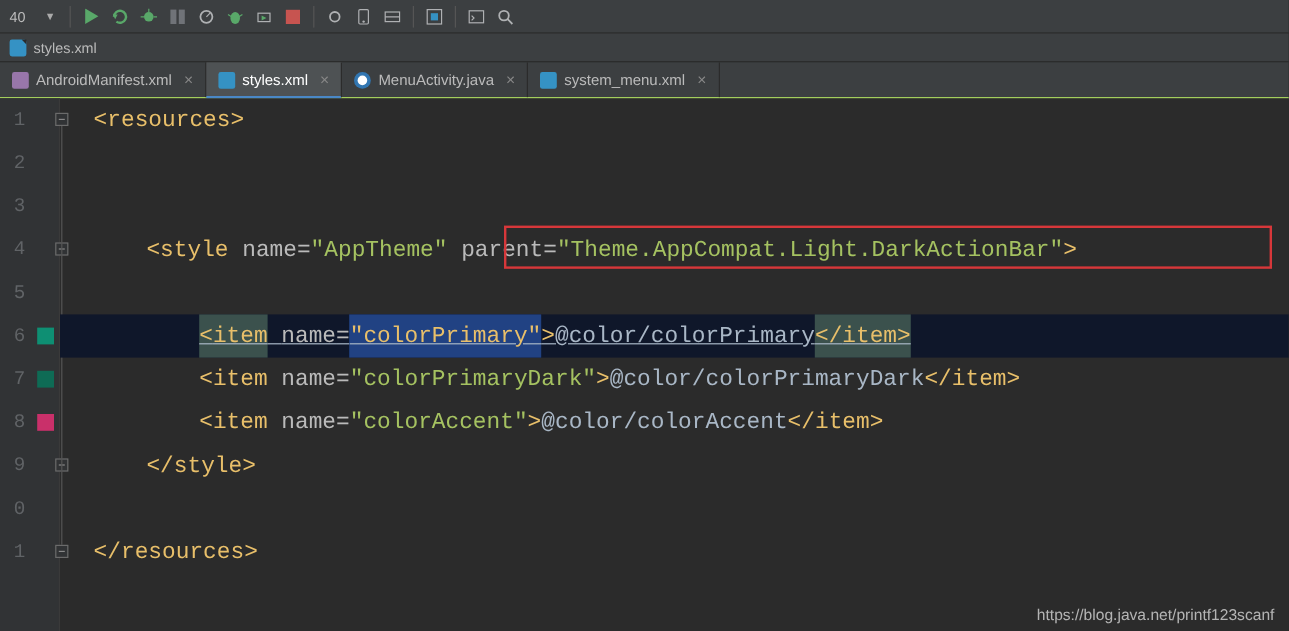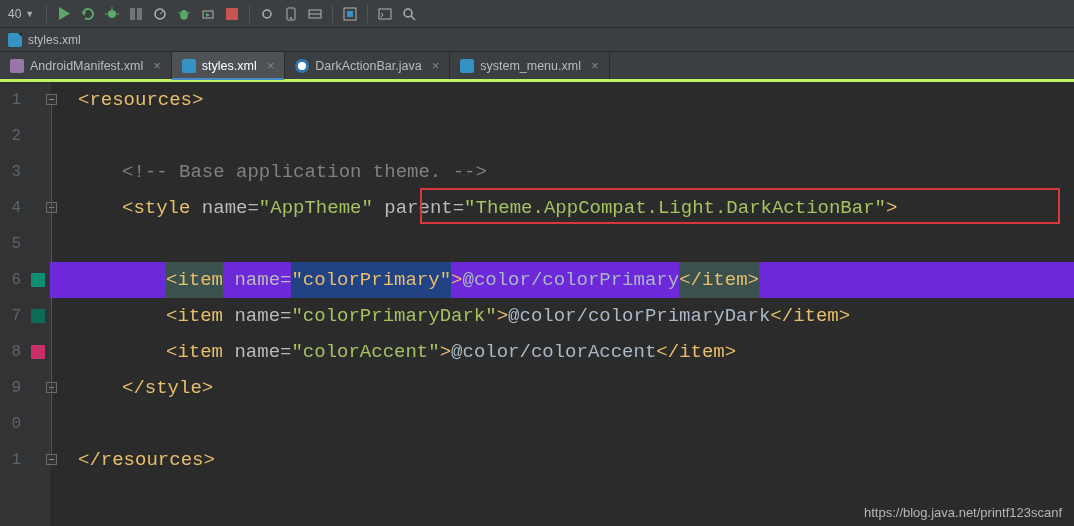--- a/index.html
+++ b/index.html
@@ -1,43 +1,43 @@
 <!DOCTYPE html>
 <html><head>
 <meta charset="utf-8">
 <style>
   * { box-sizing: border-box; margin: 0; padding: 0; }
   html, body { width: 1074px; height: 526px; background:#2b2b2b; font-family: "Segoe UI", Arial, sans-serif; color:#bbbbbb; overflow:hidden; position:relative; }
   .toolbar { height:28px; background:#3c3f41; border-bottom:1px solid #282828; display:flex; align-items:center; padding:0 6px; gap:2px; }
   .toolbar .sep { width:1px; height:18px; background:#555; margin:0 4px; }
   .tb-btn { width:22px; height:22px; display:flex; align-items:center; justify-content:center; color:#afb1b3; cursor:pointer; border-radius:2px; }
-  .run-sel { font-size:12px; color:#bbb; padding:0 6px 0 2px; display:flex; align-items:center; gap:4px; }
+  .run-sel { font-size:12px; color:#bbb; padding:0 6px 0 2px; display:flex; align-items:center; gap:16px; }
   .crumb-bar { height:24px; background:#3c3f41; border-bottom:1px solid #282828; display:flex; align-items:center; padding-left:8px; font-size:12px; color:#bbb; gap:6px; }
   .file-icon-xml { width:14px; height:14px; background:#3592c4; border-radius:2px; display:inline-block; position:relative; }
   .file-icon-xml::after{ content:""; position:absolute; right:0; top:0; border-top:4px solid #2b2b2b; border-left:4px solid transparent; }
-  .tabs { height:30px; background:#3c3f41; display:flex; align-items:stretch; border-bottom:3px solid #bef264; }
+  .tabs { height:30px; background:#3c3f41; display:flex; align-items:stretch; border-bottom:1px solid #bef264; }
   .tab { display:flex; align-items:center; gap:6px; padding:0 10px; font-size:12.5px; color:#bbb; border-right:1px solid #2b2b2b; cursor:pointer; position:relative; }
   .tab.active { background:#4e5254; color:#fff; }
   .tab.active::after{ content:""; position:absolute; left:0; right:0; bottom:-1px; height:2px; background:#4a88c7; }
   .tab .close { color:#888; font-size:13px; padding-left:4px; }
   .file-icon-java { width:14px; height:14px; border-radius:50%; background:#3276b1; display:inline-block; position:relative; }
   .file-icon-java::after{ content:""; position:absolute; inset:3px; border-radius:50%; background:#fff; }
   .file-icon-generic { width:14px; height:14px; background:#9876aa; border-radius:2px; display:inline-block; }
   .file-icon-xml2 { width:14px; height:14px; background:#3592c4; border-radius:2px; display:inline-block; }
   .editor { position:absolute; left:0; right:0; top:82px; bottom:0; background:#2b2b2b; display:flex; }
   .gutter { width:50px; background:#313335; border-right:1px solid #3a3a3a; position:relative; }
   .gutter .ln { position:absolute; right:28px; width:18px; text-align:right; color:#606366; font:16px/36px "Consolas","Courier New",monospace; }
   .gutter .sq { position:absolute; right:4px; width:14px; height:14px; }
   .fold { position:absolute; width:11px; height:11px; border:1px solid #6b6b6b; background:#313335; left:46px; }
   .fold::before, .fold::after{ content:""; position:absolute; background:#888; }
   .fold.minus::before{ left:2px; right:2px; top:4px; height:1px; }
   .fold-line{ position:absolute; left:51px; width:1px; background:#555; }
   .codewrap { position:relative; flex:1; font:19px/36px "Consolas","Courier New",monospace; white-space:pre; color:#a9b7c6; }
   .row { position:absolute; left:28px; height:36px; display:flex; align-items:center; }
-  .row.hl { background:#6d28d9; left:0; right:0; padding-left:28px; }
+  .row.hl { background:#0f172a; left:0; right:0; padding-left:28px;text-decoration:underline; }
   .tag-br   { color:#e8bf6a; }   
   .attr     { color:#bababa; }   
   .val      { color:#a5c261; }   
   .txt      { color:#a9b7c6; }
   .cmt      { color:#808080; }
   .sel-hl   { background:#214283; color:#e8bf6a; }
   .openclose{ background:#3b514d; }
   .redbox   { position:absolute; border:2px solid #d7373a; pointer-events:none; }
   .cursor   { display:inline-block; width:1px; height:22px; background:#bbb; vertical-align:middle; }
   .watermark{ position:absolute; right:12px; bottom:6px; font-size:13px; color:#cccccc; opacity:.85; font-family:Arial,sans-serif; }
@@ -152,21 +152,21 @@
     <span>AndroidManifest.xml</span>
     <span class="close">×</span>
   </div>
   <div class="tab active">
     <span class="file-icon-xml2"></span>
     <span>styles.xml</span>
     <span class="close">×</span>
   </div>
   <div class="tab">
     <span class="file-icon-java"></span>
-    <span>DarkActionBar.java</span>
+    <span>MenuActivity.java</span>
     <span class="close">×</span>
   </div>
   <div class="tab">
     <span class="file-icon-xml2"></span>
     <span>system_menu.xml</span>
     <span class="close">×</span>
   </div>
 </div>
 
 <div class="editor">
@@ -195,21 +195,20 @@
   <span class="fold minus" style="top:372px"></span>
   <span class="fold-line" style="top:23px;height:349px"></span>
 
   <div class="codewrap">
     
     <span style="position:absolute;left:8px;top:191px" class="bulb"></span>
 
     
     <div class="row" style="top:0px"><span class="tag-br">&lt;</span><span class="tag-br">resources</span><span class="tag-br">&gt;</span></div>
     
-    <div class="row" style="top:72px;padding-left:44px"><span class="cmt">&lt;!-- Base application theme. --&gt;</span></div>
     
     <div class="row" style="top:108px;padding-left:44px"><span class="tag-br">&lt;</span><span class="tag-br">style</span><span> </span><span class="attr">name</span><span class="attr">=</span><span class="val">"AppTheme"</span><span> </span><span class="attr">parent</span><span class="attr">=</span><span class="val">"Theme.AppCompat.Light.DarkActionBar"</span><span class="tag-br">&gt;</span></div>
     
     <div class="redbox" style="top:106px;left:370px;width:640px;height:36px"></div>
     
     
     <div class="row hl" style="top:180px"><span style="padding-left:88px"></span><span class="openclose"><span class="tag-br">&lt;</span><span class="tag-br">item</span></span><span> </span><span class="attr">name</span><span class="attr">=</span><span class="val sel-hl">"colorPrimary"</span><span class="tag-br">&gt;</span><span class="txt">@color/colorPrimary</span><span class="openclose"><span class="tag-br">&lt;/</span><span class="tag-br">item</span><span class="tag-br">&gt;</span></span></div>
     
     <div class="row" style="top:216px;padding-left:88px"><span class="tag-br">&lt;</span><span class="tag-br">item</span><span> </span><span class="attr">name</span><span class="attr">=</span><span class="val">"colorPrimaryDark"</span><span class="tag-br">&gt;</span><span class="txt">@color/colorPrimaryDark</span><span class="tag-br">&lt;/</span><span class="tag-br">item</span><span class="tag-br">&gt;</span></div>
     

